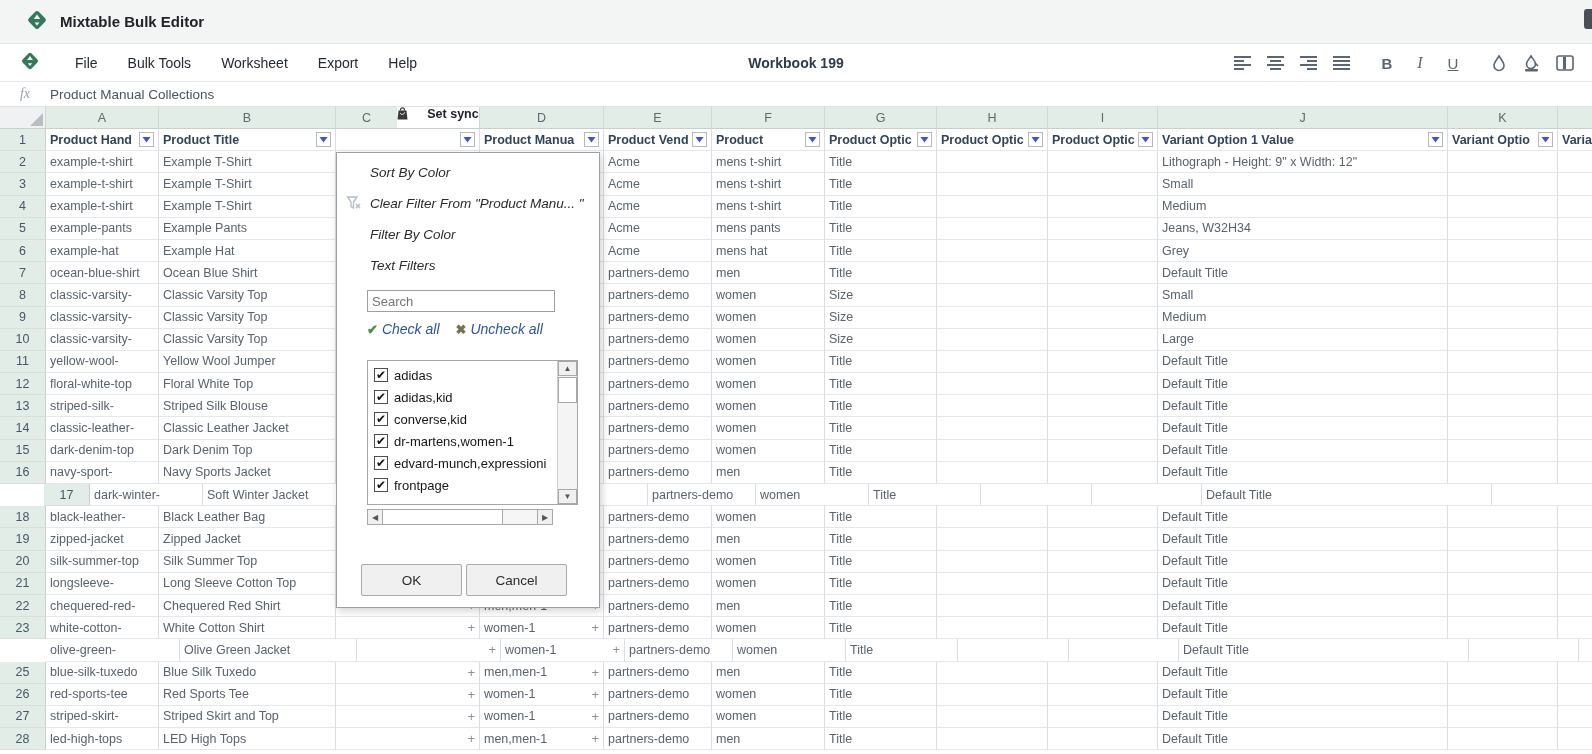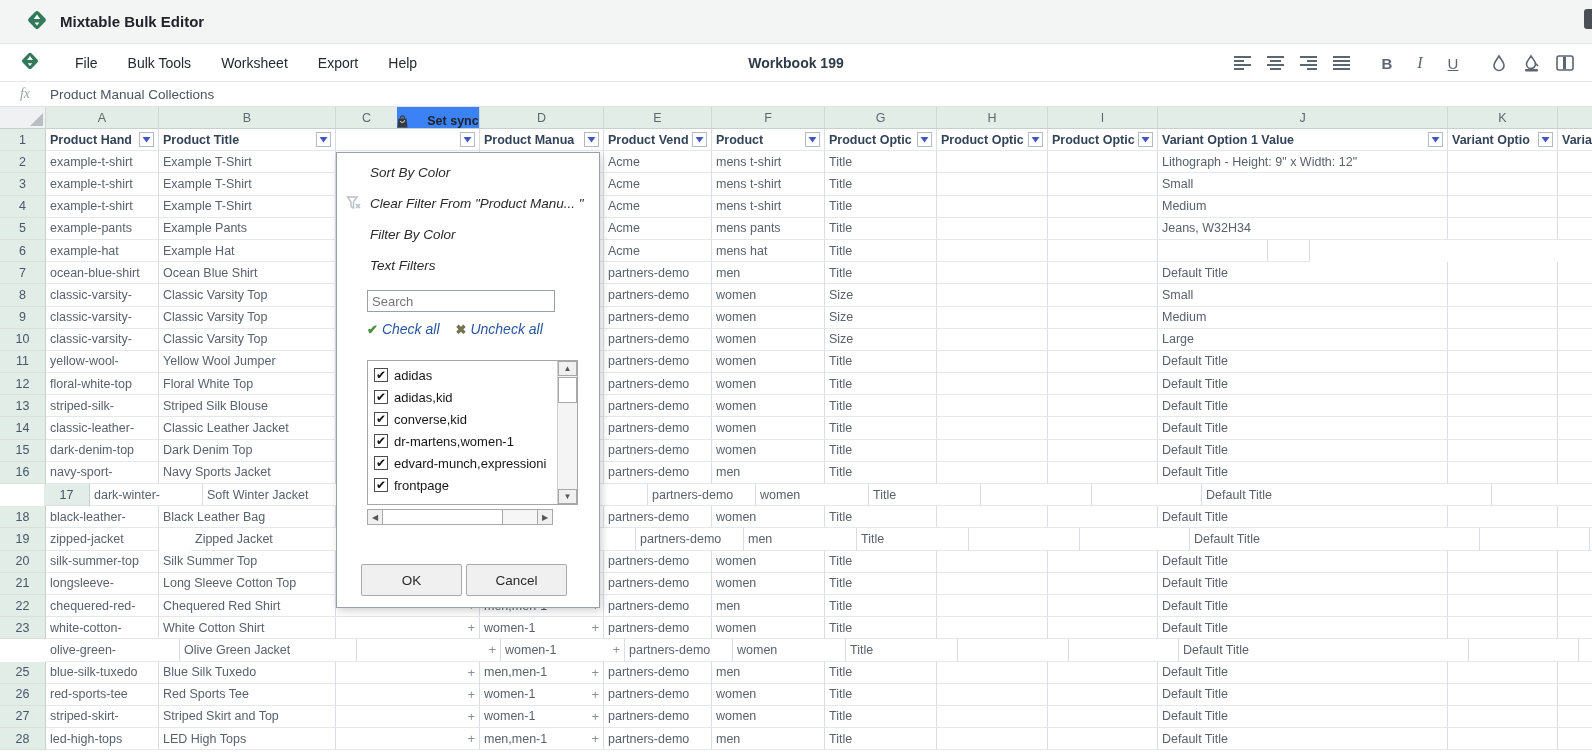--- a/index.html
+++ b/index.html
@@ -46,21 +46,21 @@
   .rownum { background:#e3ede8 !important; color:#47566a; justify-content:center;
             border-right:1px solid #c7d1cc; border-bottom:1px solid #d9e0dc; padding:0; }
   .corner { position:relative; background:#f0f1f2 !important; }
   .corner::after { content:""; position:absolute; right:2px; bottom:2px; border-style:solid;
                    border-width:0 0 13px 13px; border-color:transparent transparent #b9bec3 transparent; }
   .hdr { font-weight:bold; color:#344458; }
   .hdr-label { flex:1 1 auto; overflow:hidden; white-space:nowrap; }
   .filter-btn { flex:none; width:15px; height:15px; background:#fff; border:1px solid #b4bac1;
                 display:flex; align-items:center; justify-content:center; margin-left:2px; cursor:pointer; }
   .filter-btn svg { display:block; }
-  .setsync { height:100%; background:#3b82f6; display:flex; align-items:flex-end; justify-content:center;
+  .setsync { height:100%; background:#ffffff; display:flex; align-items:flex-start; justify-content:center;
              gap:19px; font-weight:bold; color:#20242a; font-size:12.5px; cursor:pointer; flex:none; }
   .plus { color:#8a9097; font-size:13px; flex:none; margin-left:auto; padding-left:2px; cursor:pointer; }
   .dcell-label { overflow:hidden; white-space:nowrap; }
 
   
   .popup { position:absolute; left:336px; top:152px; width:264px; height:456px; background:#fff;
            border:1px solid #9aa0a6; box-shadow:2px 3px 8px rgba(0,0,0,.18); z-index:10; }
   .pop-item { font-style:italic; font-size:13.5px; color:#2b2b2b; padding:8px 6px 8px 33px;
               cursor:pointer; position:relative; }
   .pop-item .funnel { position:absolute; left:9px; top:7px; }
@@ -376,20 +376,21 @@
       <div class="cell rownum" style="width: 46px; height: 22.2px;">6</div>
       <div class="cell" style="width: 113px; height: 22.2px;">example-hat</div>
       <div class="cell" style="width: 177px; height: 22.2px;">Example Hat</div>
       <div class="cell" style="width: 144px; height: 22.2px;"></div>
       <div class="cell" style="width: 124px; height: 22.2px;"></div>
       <div class="cell" style="width: 108px; height: 22.2px;">Acme</div>
       <div class="cell" style="width: 113px; height: 22.2px;">mens hat</div>
       <div class="cell" style="width: 112px; height: 22.2px;">Title</div>
       <div class="cell" style="width: 111px; height: 22.2px;"></div>
       <div class="cell" style="width: 110px; height: 22.2px;"></div>
+      <div class="cell" style="width: 290px; height: 22.2px;">Grey</div>
       <div class="cell" style="width: 110px; height: 22.2px;"></div>
       <div class="cell" style="width: 42px; height: 22.2px;"></div>
     </div>
     <div class="grow" style="height: 22.2px;">
       <div class="cell rownum" style="width: 46px; height: 22.2px;">7</div>
       <div class="cell" style="width: 113px; height: 22.2px;">ocean-blue-shirt</div>
       <div class="cell" style="width: 177px; height: 22.2px;">Ocean Blue Shirt</div>
       <div class="cell" style="width: 144px; height: 22.2px;"></div>
       <div class="cell" style="width: 124px; height: 22.2px;"></div>
       <div class="cell" style="width: 108px; height: 22.2px;">partners-demo</div>
@@ -562,21 +563,21 @@
       <div class="cell" style="width: 112px; height: 22.2px;">Title</div>
       <div class="cell" style="width: 111px; height: 22.2px;"></div>
       <div class="cell" style="width: 110px; height: 22.2px;"></div>
       <div class="cell" style="width: 290px; height: 22.2px;">Default Title</div>
       <div class="cell" style="width: 110px; height: 22.2px;"></div>
       <div class="cell" style="width: 42px; height: 22.2px;"></div>
     </div>
     <div class="grow" style="height: 22.2px;">
       <div class="cell rownum" style="width: 46px; height: 22.2px;">19</div>
       <div class="cell" style="width: 113px; height: 22.2px;">zipped-jacket</div>
-      <div class="cell" style="width: 177px; height: 22.2px; margin-left: 32px;">Zipped Jacket</div>
+      <div class="cell" style="width: 177px; height: 22.2px;">Zipped Jacket</div>
       <div class="cell" style="width: 144px; height: 22.2px;"></div>
       <div class="cell" style="width: 124px; height: 22.2px;"></div>
       <div class="cell" style="width: 108px; height: 22.2px;">partners-demo</div>
       <div class="cell" style="width: 113px; height: 22.2px;">men</div>
       <div class="cell" style="width: 112px; height: 22.2px;">Title</div>
       <div class="cell" style="width: 111px; height: 22.2px;"></div>
       <div class="cell" style="width: 110px; height: 22.2px;"></div>
       <div class="cell" style="width: 290px; height: 22.2px;">Default Title</div>
       <div class="cell" style="width: 110px; height: 22.2px;"></div>
       <div class="cell" style="width: 42px; height: 22.2px;"></div>

